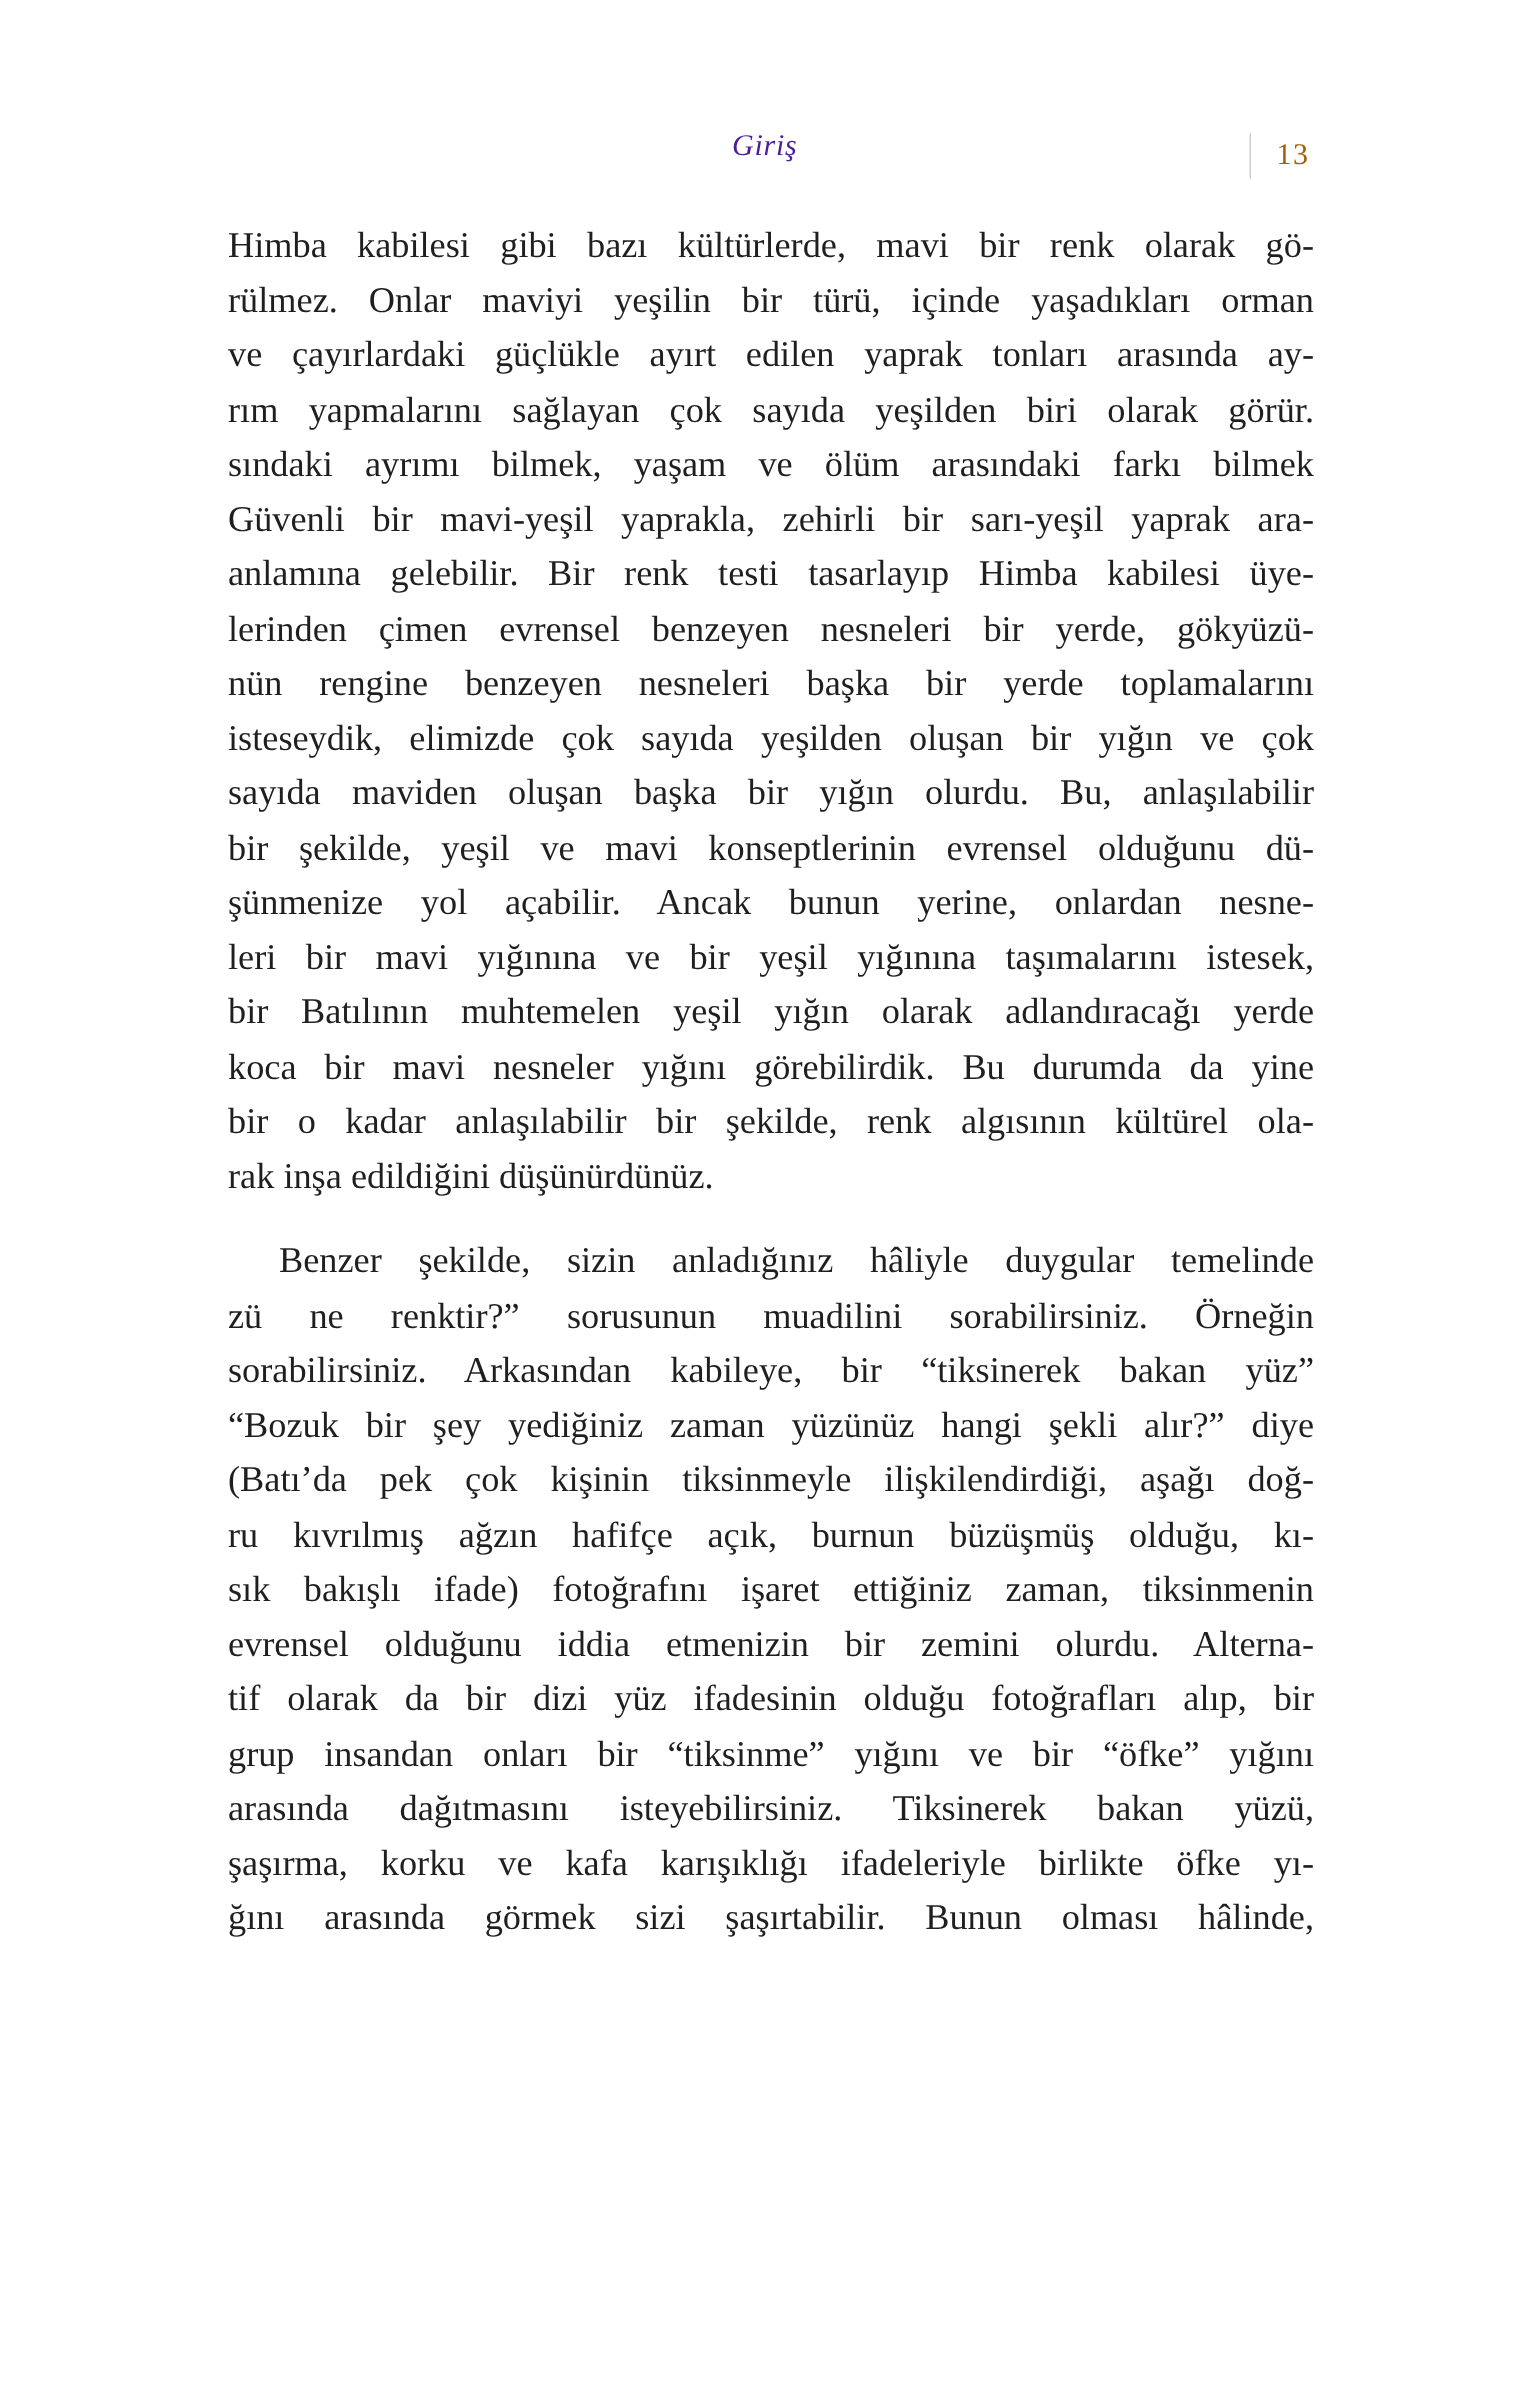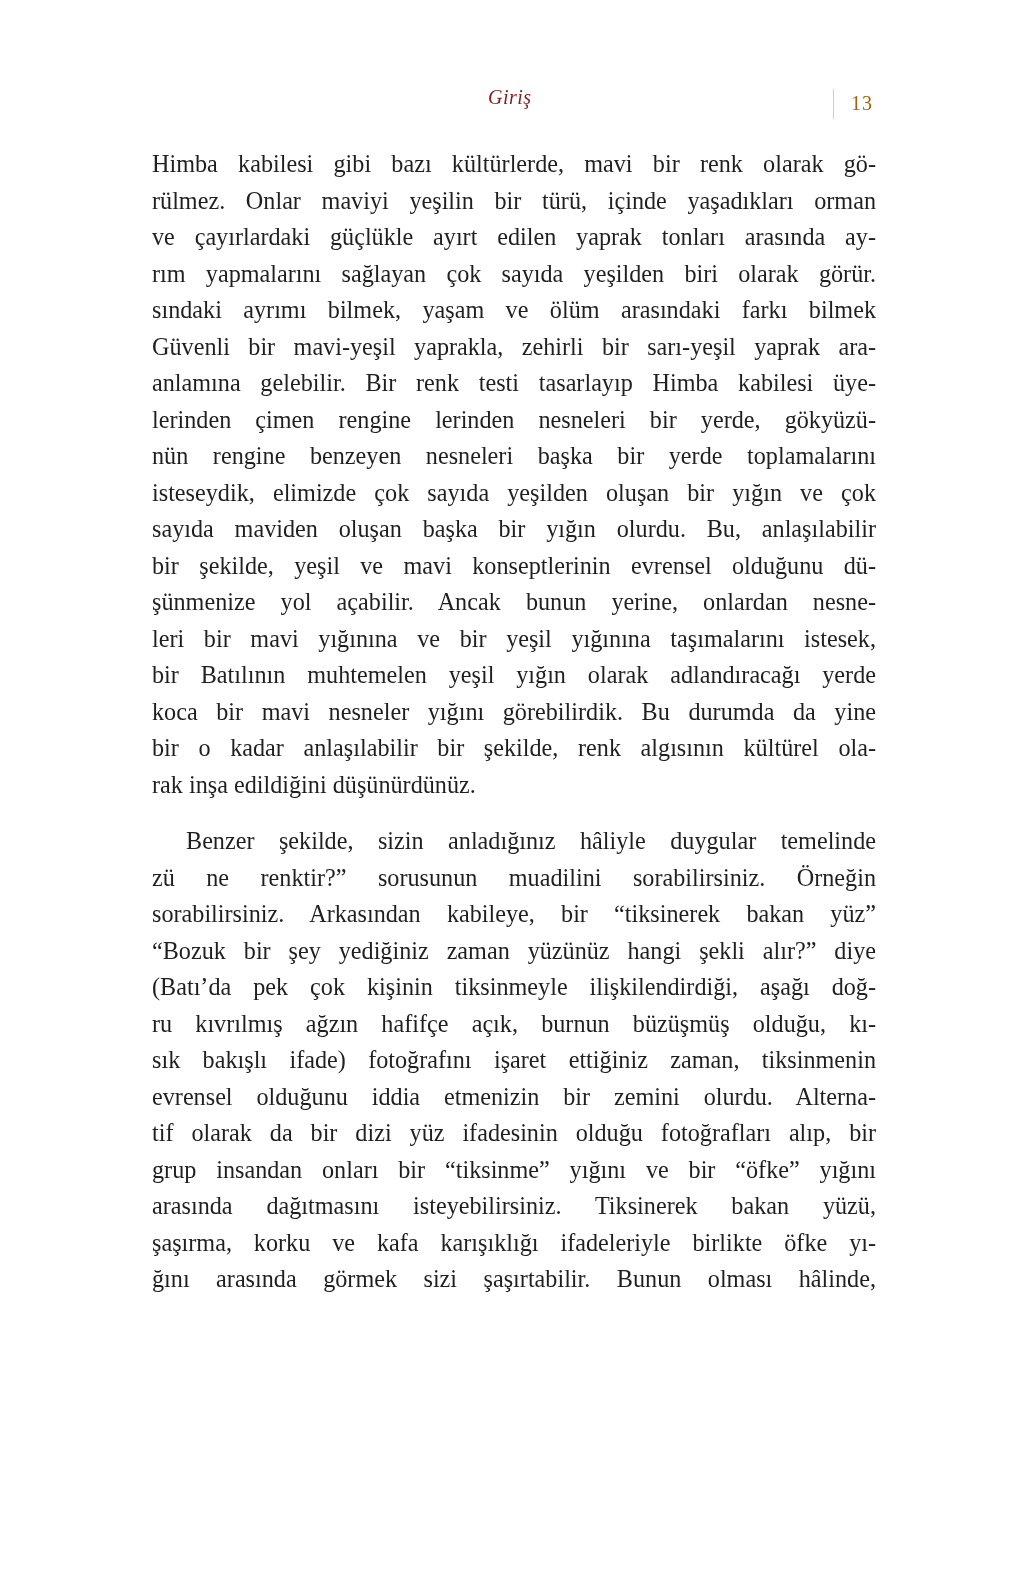--- a/index.html
+++ b/index.html
@@ -22,21 +22,21 @@
       width: 1024px;
       height: 40px;
     }
     .running-title {
       position: absolute;
       left: 488px;
       top: 6px;
       font-style: italic;
       font-size: 20px;
       letter-spacing: 0.5px;
-      color: #7f1d1d;
+      color: #4c1d95;
     }
     .head-rule {
       position: absolute;
       left: 833px;
       top: 9px;
       width: 1px;
       height: 30px;
       background: #cfcfcf;
     }
     .page-number {
@@ -84,21 +84,21 @@
 
 <div class="body-text" id="body-text">
     <p class="paragraph">
       <span class="line">Himba kabilesi gibi bazı kültürlerde, mavi bir renk olarak gö-</span>
       <span class="line">rülmez. Onlar maviyi yeşilin bir türü, içinde yaşadıkları orman</span>
       <span class="line">ve çayırlardaki güçlükle ayırt edilen yaprak tonları arasında ay-</span>
       <span class="line">rım yapmalarını sağlayan çok sayıda yeşilden biri olarak görür.</span>
       <span class="line">sındaki ayrımı bilmek, yaşam ve ölüm arasındaki farkı bilmek</span>
       <span class="line">Güvenli bir mavi-yeşil yaprakla, zehirli bir sarı-yeşil yaprak ara-</span>
       <span class="line">anlamına gelebilir. Bir renk testi tasarlayıp Himba kabilesi üye-</span>
-      <span class="line">lerinden çimen rengine lerinden nesneleri bir yerde, gökyüzü-</span>
+      <span class="line">lerinden çimen evrensel benzeyen nesneleri bir yerde, gökyüzü-</span>
       <span class="line">nün rengine benzeyen nesneleri başka bir yerde toplamalarını</span>
       <span class="line">isteseydik, elimizde çok sayıda yeşilden oluşan bir yığın ve çok</span>
       <span class="line">sayıda maviden oluşan başka bir yığın olurdu. Bu, anlaşılabilir</span>
       <span class="line">bir şekilde, yeşil ve mavi konseptlerinin evrensel olduğunu dü-</span>
       <span class="line">şünmenize yol açabilir. Ancak bunun yerine, onlardan nesne-</span>
       <span class="line">leri bir mavi yığınına ve bir yeşil yığınına taşımalarını istesek,</span>
       <span class="line">bir Batılının muhtemelen yeşil yığın olarak adlandıracağı yerde</span>
       <span class="line">koca bir mavi nesneler yığını görebilirdik. Bu durumda da yine</span>
       <span class="line">bir o kadar anlaşılabilir bir şekilde, renk algısının kültürel ola-</span>
       <span class="line last">rak inşa edildiğini düşünürdünüz.</span>

